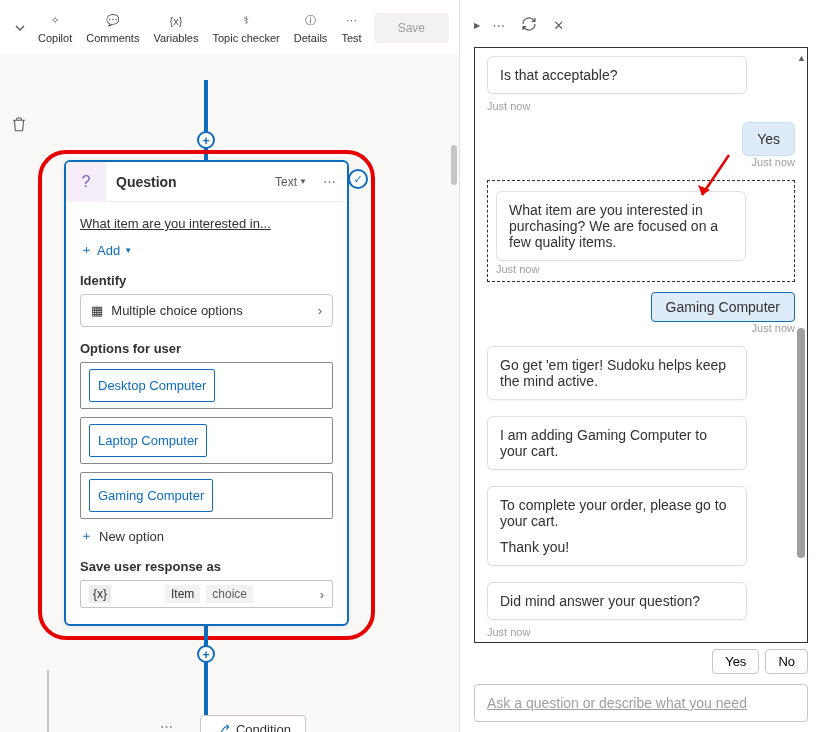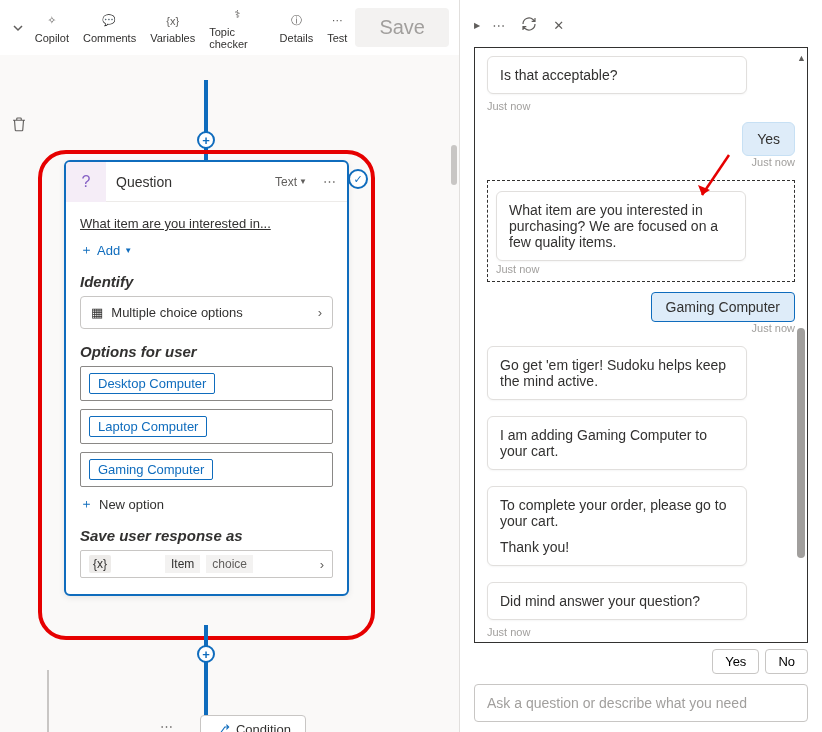--- a/index.html
+++ b/index.html
@@ -3,46 +3,46 @@
 <meta charset="utf-8">
 <style>
 * { box-sizing: border-box; margin: 0; padding: 0; font-family: "Segoe UI", sans-serif; }
 body { width: 822px; height: 732px; overflow: hidden; background: #fff; font-size: 13px; color: #323130; }
 .main { display: flex; height: 100%; }
 .canvas-area { width: 460px; position: relative; border-right: 1px solid #e1dfdd; }
 .toolbar { display: flex; align-items: center; gap: 2px; padding: 4px 10px; height: 55px; }
 .dd-chev { width: 20px; display:flex; align-items:center; justify-content:center; color:#605e5c; }
 .tb-item { display:flex; flex-direction:column; align-items:center; gap:2px; font-size:11px; color:#323130; padding: 2px 6px; cursor:pointer; }
 .tb-icon { width:18px; height:18px; display:flex; align-items:center; justify-content:center; color:#605e5c; }
-.save-btn { margin-left:auto; background:#f3f2f1; color:#a19f9d; border:none; padding:8px 24px; border-radius:4px; font-size:20px; }
+.save-btn { margin-left:auto; background:#f3f2f1; color:#a19f9d; border:none; padding:8px 24px; border-radius:4px; font-size:12px; }
 .trash { position:absolute; top:60px; left:10px; color:#605e5c; }
 .canvas-body { position:absolute; top:55px; left:0; right:0; bottom:0; background:#faf9f8; }
 .scroll-v { position:absolute; right:2px; top:90px; width:6px; height:40px; background:#c8c6c4; border-radius:3px;}
 .flow-line-top { position:absolute; left:204px; top:25px; width:4px; height:90px; background:#0f6cbd; }
 .flow-line-bot { position:absolute; left:204px; top:570px; width:4px; height:140px; background:#0f6cbd; }
 .flow-line-branch { position:absolute; left:47px; top:615px; width:2px; height:100px; background:#c8c6c4; }
 .add-circle { position:absolute; width:18px; height:18px; border-radius:50%; background:#fff; border:2px solid #0f6cbd; color:#0f6cbd; display:flex; align-items:center; justify-content:center; font-size:13px; font-weight:bold; cursor:pointer; }
 .add-top { left:197px; top:76px; }
 .add-bot { left:197px; top:590px; }
 .question-card { position:absolute; left:64px; top:105px; width:285px; background:#fff; border:2px solid #0f6cbd; border-radius:6px; box-shadow:0 2px 6px rgba(0,0,0,0.08); }
 .red-ring { position:absolute; left:38px; top:95px; width:337px; height:490px; border:4px solid #e60000; border-radius:28px; pointer-events:none; }
 .check-badge { position:absolute; left:348px; top:114px; width:20px; height:20px; border:2px solid #0f6cbd; border-radius:50%; display:flex; align-items:center; justify-content:center; color:#0f6cbd; font-size:11px; background:#fff;}
 .card-header { display:flex; align-items:center; height:40px; border-bottom:1px solid #edebe9; }
 .qicon { width:40px; height:40px; background:#f5edf7; display:flex; align-items:center; justify-content:center; color:#8661c5; border-top-left-radius:4px; font-size:16px; }
-.card-title { font-weight:400; padding-left:10px; flex:1; font-size:14px;}
+.card-title { font-weight:700; padding-left:10px; flex:1; font-size:14px;}
 .text-dd { color:#605e5c; font-size:12px; padding-right:6px; display:flex; align-items:center; gap:2px; cursor:pointer;}
 .dots { padding:0 10px; color:#605e5c; cursor:pointer; letter-spacing:1px;}
 .card-body { padding: 14px 14px 16px; }
 .q-prompt { font-size:13px; color:#323130; margin-bottom:10px;text-decoration:underline; }
 .add-link { color:#0f6cbd; font-size:13px; cursor:pointer; display:flex; align-items:center; gap:4px; margin-bottom:14px;}
-.section-label { font-weight:600; font-size:15px; margin-bottom:6px;font-style:italic; }
+.section-label { font-weight:600; font-size:13px; margin-bottom:6px; }
 .identify-box { border:1px solid #c8c6c4; border-radius:4px; padding:8px 10px; display:flex; align-items:center; gap:8px; cursor:pointer; margin-bottom:14px;}
 .identify-box .chev { margin-left:auto; color:#605e5c; }
 .opt-input { border:1px solid #8a8886; border-radius:2px; padding:6px 8px; margin-bottom:8px; }
-.opt-chip { display:inline-block; border:1px solid #0f6cbd; color:#0f6cbd; padding:2px 8px; border-radius:2px; font-size:13px; background:#fff;}
+.opt-chip { display:inline-block; border:1px solid #0f6cbd; color:#0f6cbd; padding:8px 8px; border-radius:2px; font-size:13px; background:#fff;}
 .new-opt { color:#323130; font-size:13px; cursor:pointer; display:flex; align-items:center; gap:6px; margin-top:4px; }
 .save-as { border:1px solid #c8c6c4; border-radius:2px; display:flex; align-items:center; padding:4px 8px; gap:6px; margin-top:6px;}
 .var-badge { background:#edebe9; border-radius:2px; padding:2px 4px; font-size:12px;}
 .var-pill { background:#f3f2f1; padding:2px 6px; font-size:12px;margin-left:48px;}
 .var-type { background:#f3f2f1; padding:2px 6px; font-size:12px; color:#605e5c;text-align:right;}
 .save-as .chev { margin-left:auto; color:#605e5c; }
 .condition-pill { position:absolute; left:200px; top:660px; background:#fff; border:1px solid #c8c6c4; border-radius:4px; padding:6px 14px; font-size:13px; display:flex; align-items:center; gap:6px; }
 .dots-bot { position:absolute; left:160px; top:664px; color:#605e5c; }
 
 
@@ -56,21 +56,21 @@
 .bubble { background:#fff; border:1px solid #e1dfdd; border-radius:6px; padding:10px 12px; font-size:14px; color:#323130; max-width:260px; margin-bottom:2px; box-shadow:0 1px 2px rgba(0,0,0,0.04);}
 .bot-row { margin-bottom:6px; }
 .ts { font-size:11px; color:#a19f9d; margin-bottom:10px; }
 .user-row { display:flex; flex-direction:column; align-items:flex-end; margin-bottom:8px;}
 .user-bubble { background:#deecf9; border:1px solid #c7e0f4; border-radius:6px; padding:8px 14px; font-size:14px;}
 .highlight-user { border:1px solid #0f6cbd; background:#deecf9; padding:6px 14px; border-radius:4px; font-size:14px;}
 .dashed-box { border:1.5px dashed #323130; padding:10px 8px 4px; margin-bottom:10px; position:relative;}
 .red-arrow { position:absolute; right:60px; top:-28px; }
 .chat-footer { display:flex; gap:6px; justify-content:flex-end; padding:6px 0;}
 .yn-btn { border:1px solid #c8c6c4; background:#fff; border-radius:4px; padding:4px 12px; font-size:13px; cursor:pointer;}
-.input-row { border:1px solid #c8c6c4; border-radius:4px; padding:10px 12px; color:#a19f9d; font-size:14px; margin-top:4px;}
+.input-row { border:1px solid #c8c6c4; border-radius:4px; padding:10px 12px; color:#a19f9d; font-size:14px; margin-top:4px;text-decoration:underline;}
 .caret-tri { font-size:8px; }
 </style>
 </head>
 <body>
 
 <div class="main">
 <div class="canvas-area">
   <div class="toolbar">
     <div class="dd-chev">
           <svg width="12" height="12" viewBox="0 0 12 12">

